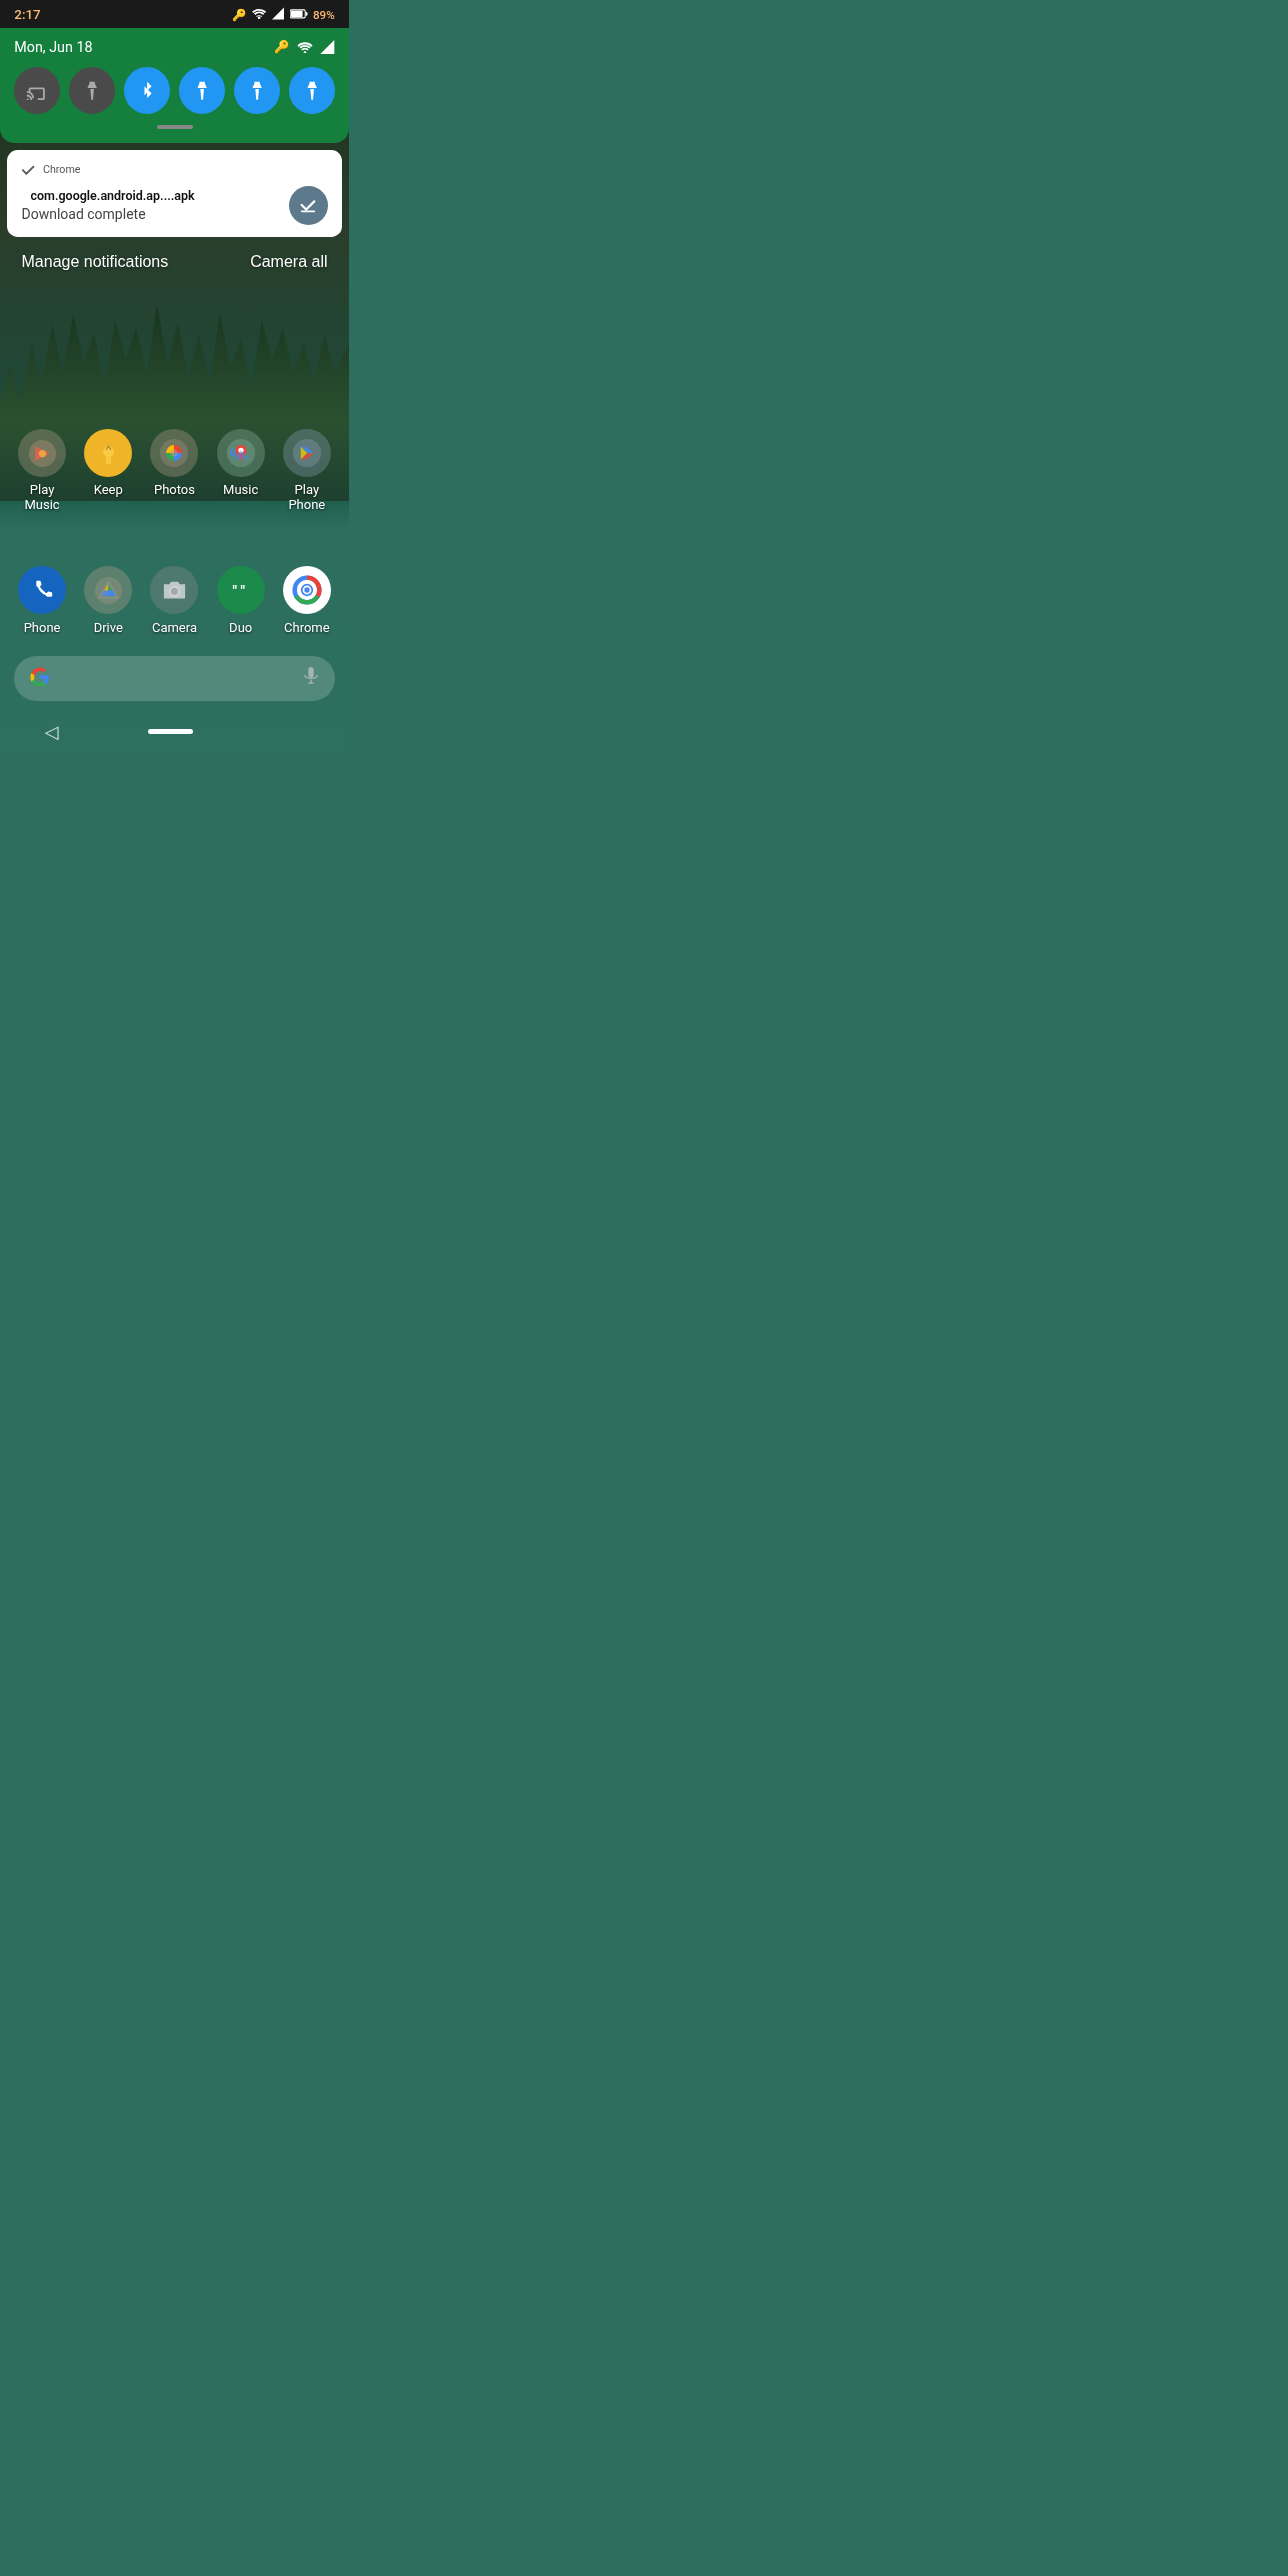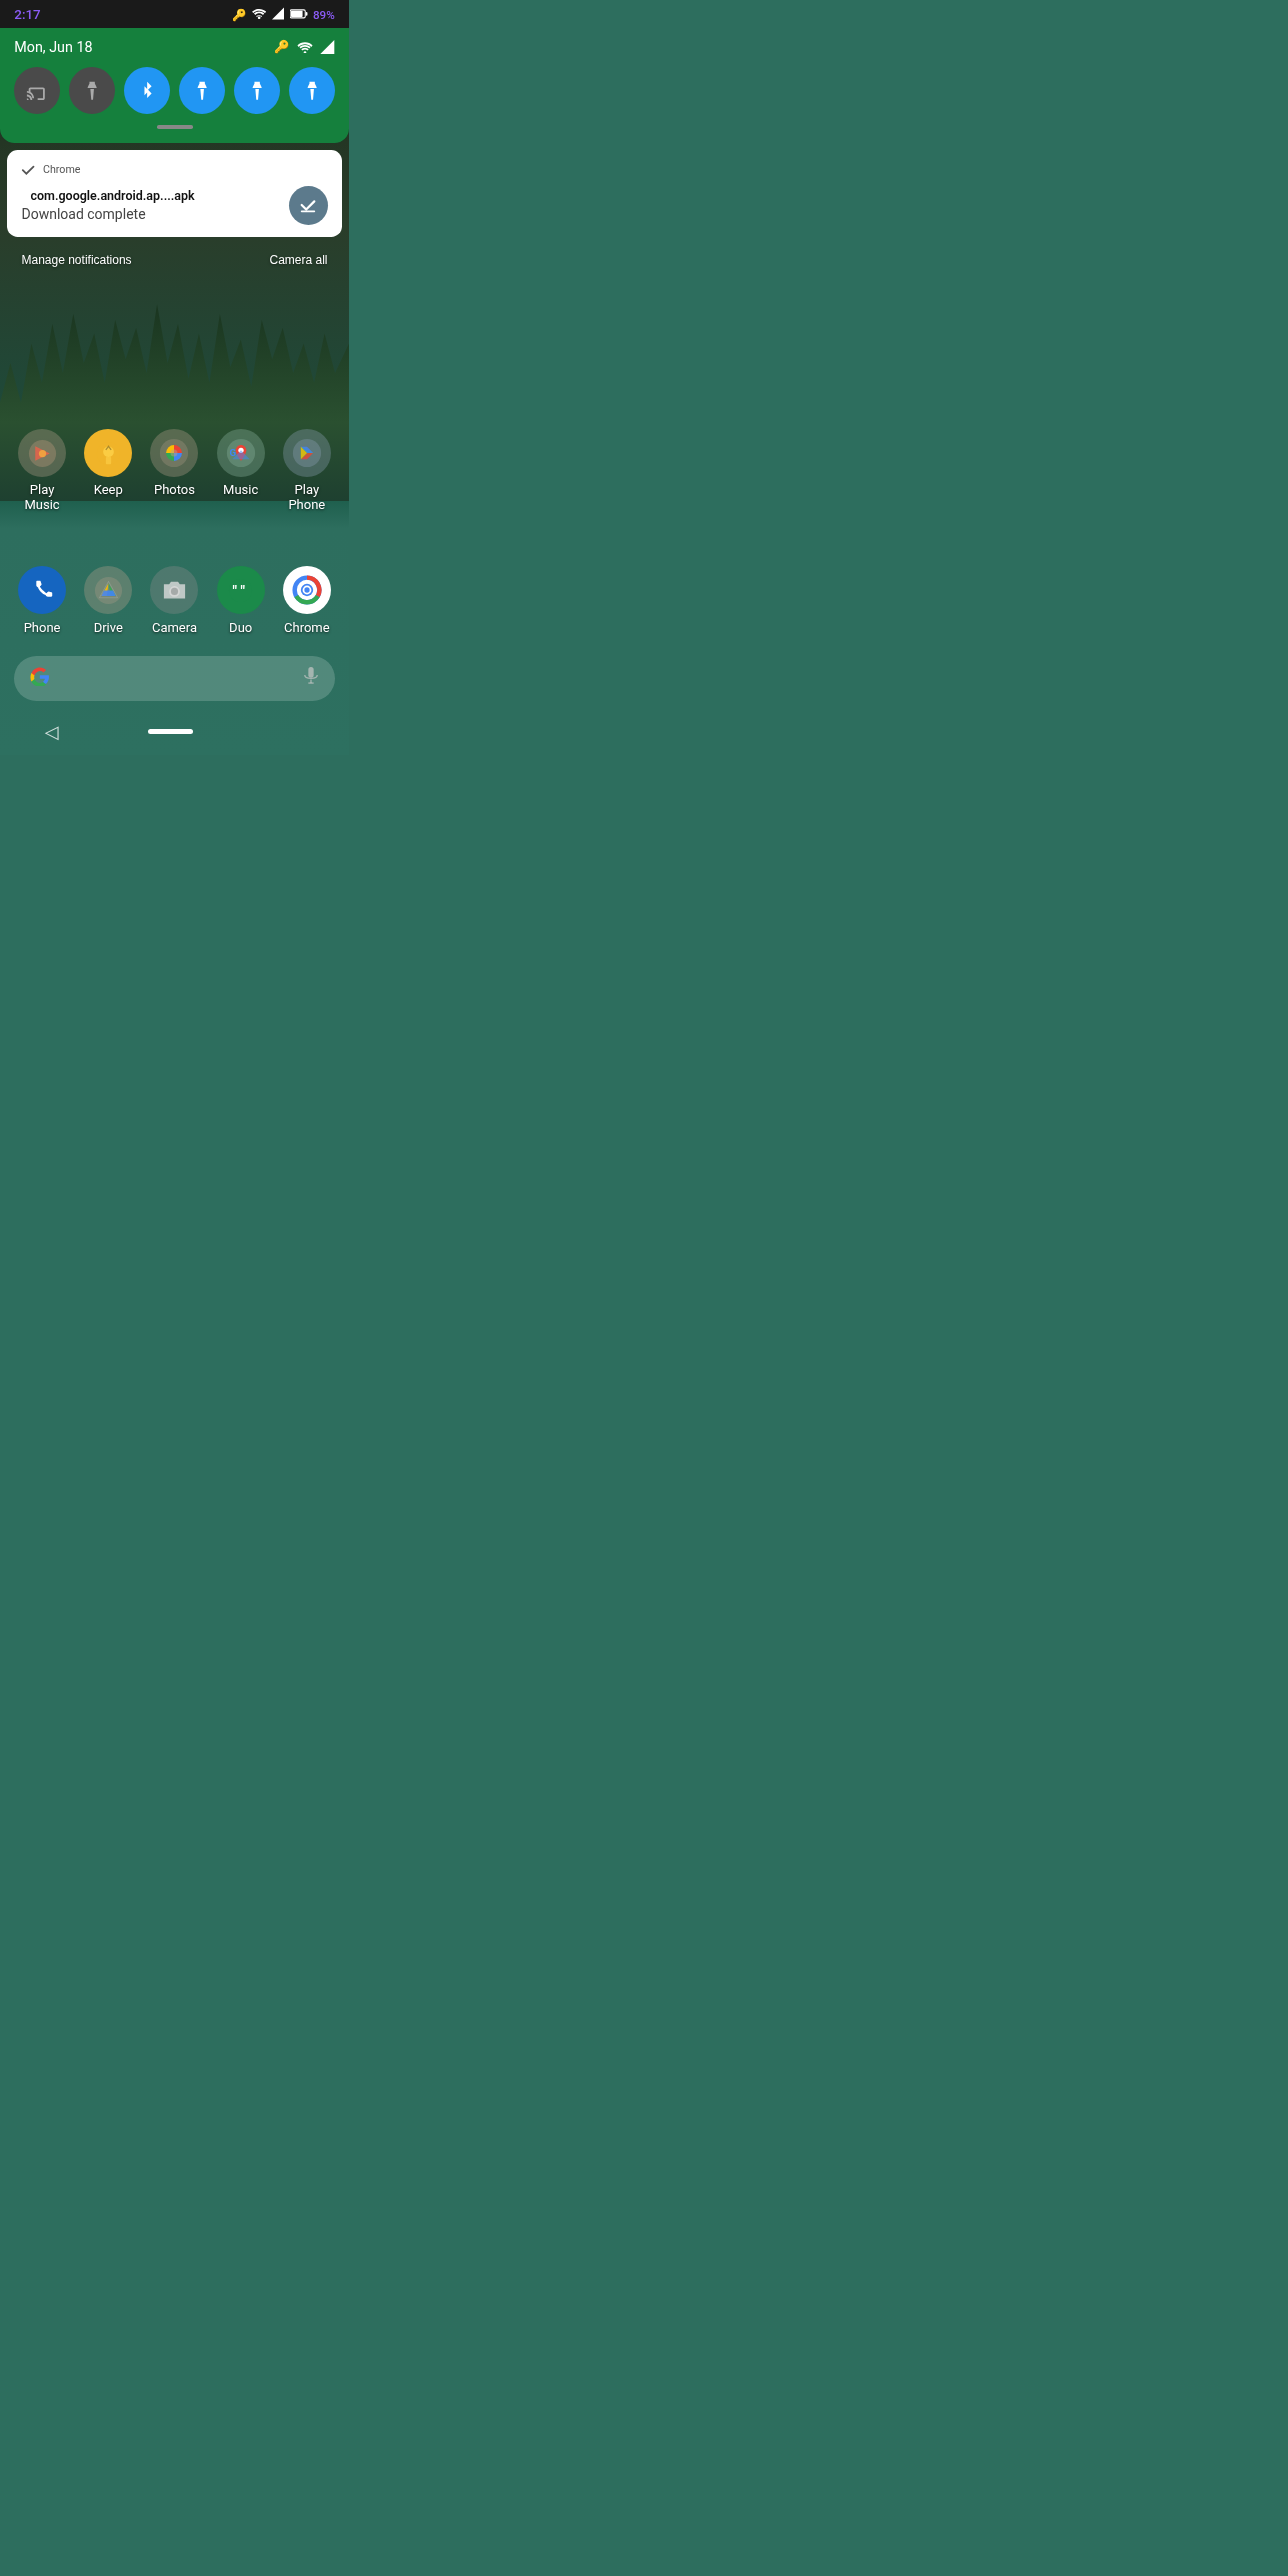--- a/index.html
+++ b/index.html
@@ -12,21 +12,21 @@
       position: relative;
     }
 
     
     .status-bar {
       background: #1a1a1a;
       display: flex;
       justify-content: space-between;
       align-items: center;
       padding: 7.2px 14.3px 5.4px;
-      color: #8b5cf6;
+      color: #fdba74;
       font-size: 13.4px;
       font-weight: 500;
     }
     .status-right {
       display: flex;
       align-items: center;
       gap: 5.4px;
       font-size: 11.6px;
     }
 
@@ -128,21 +128,21 @@
     .notif-actions-bar {
       display: flex;
       justify-content: space-between;
       padding: 12.5px 21.5px;
       margin-top: 3.6px;
     }
     .notif-actions-bar button {
       background: none;
       border: none;
       color: white;
-      font-size: 12px;
+      font-size: 16px;
       font-weight: 500;
       cursor: pointer;
       text-shadow: 0 0.9px 2.7px rgba(0,0,0,0.5);
     }
 
     
     .wallpaper {
       position: absolute;
       top: 0;
       left: 0;

